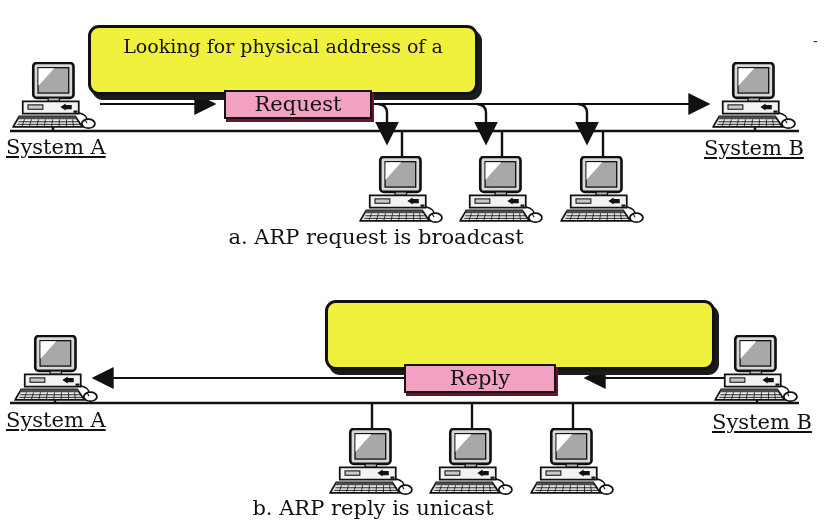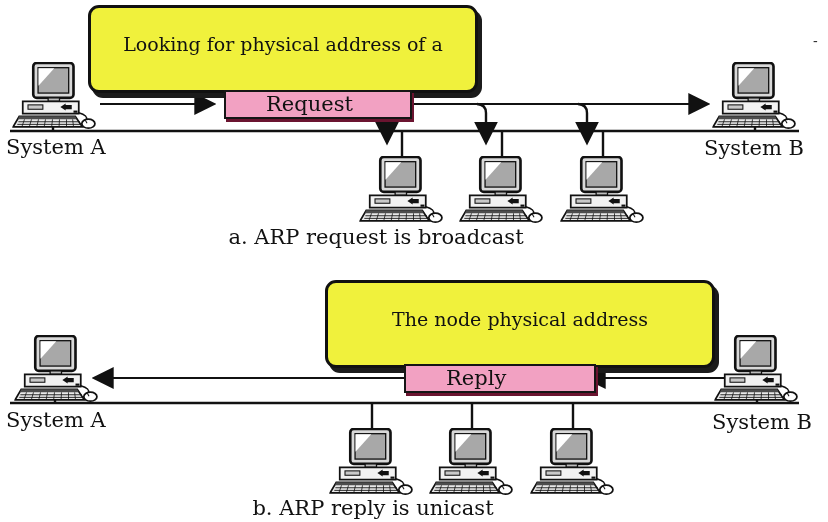--- a/index.html
+++ b/index.html
@@ -12,36 +12,36 @@
   svg.layer{position:absolute;left:0;top:0;width:828px;height:522px;}
   .wire{stroke:var(--line_color);fill:none;}
   .callout{
     position:absolute;
     background:var(--bubble_yellow);
     border:3px solid var(--bubble_border);
     border-radius:11px;
     box-shadow:4px 5px 0 #1b1b1b;
     text-align:center;
     font-size:19px;line-height:1.5;
-    padding-top:22px;
+    padding-top:4px;
     z-index:3;
+    margin-top:20px;
   }
   .ip{color:var(--ip_pink);font-weight:bold;}
   .mac{font-weight:bold;}
   .msgbox{
     position:absolute;
     background:var(--box_pink);
     border:2px solid #151515;
     box-shadow:2px 3px 0 var(--box_shadow_maroon);
-    text-align:left;
+    text-align:center;
     font-size:21px;
     z-index:4;
-    padding-left:40px;
   }
-  .syslabel{position:absolute;font-size:21px;z-index:2;}
+  .syslabel{position:absolute;font-size:21px;z-index:2;text-decoration:underline;}
   .caption{position:absolute;font-size:21px;text-align:center;z-index:2;}
   .pc{position:absolute;width:88px;height:70px;z-index:2;}
   .pc svg{width:100%;height:100%;display:block;}
   .dash{position:absolute;font-size:14px;color:#333;z-index:2;}
 </style>
 </head>
 <body>
 
 <svg class="layer" viewBox="0 0 828 522">
   <defs>
@@ -154,21 +154,20 @@
 </div>
 
 <div class="msgbox" style="left:224px;top:90px;width:144px;height:25px">Request</div>
 
 <div class="syslabel" style="left:6px;top:135px">System A</div>
 <div class="syslabel" style="left:704px;top:136px">System B</div>
 
 <div class="caption" style="left:150px;top:225px;width:452px">a. ARP request is broadcast</div>
 
 <div class="callout" style="left:325px;top:280px;width:384px;height:60px">
-  <div>The node physical address</div>
 </div>
 
 <div class="msgbox" style="left:404px;top:364px;width:148px;height:25px">Reply</div>
 
 <div class="syslabel" style="left:6px;top:408px">System A</div>
 <div class="syslabel" style="left:712px;top:410px">System B</div>
 
 <div class="caption" style="left:147px;top:496px;width:452px">b. ARP reply is unicast</div>
 
 <div class="dash" style="left:813px;top:33px">-</div>

